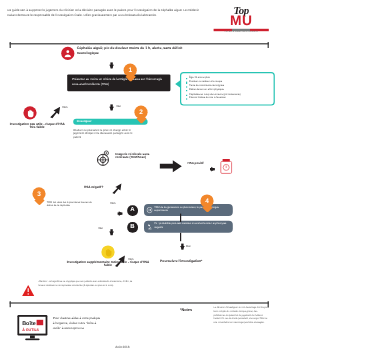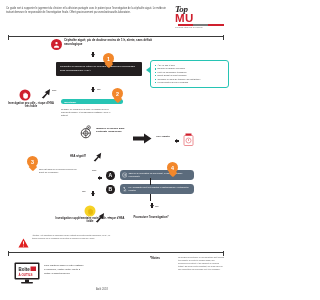--- a/index.html
+++ b/index.html
@@ -13,21 +13,21 @@
     position:relative;
   }
   .page{position:relative;width:232px;height:300px;}
 
   
   .intro{
     position:absolute;left:6px;top:7px;width:160px;
     font-size:2.55px;line-height:1.52;color:#4a4a4a;
     text-align:left;
   }
-  .logo{position:absolute;right:5px;top:5px;width:52px;text-align:left;}
+  .logo{position:absolute;right:5px;top:5px;width:52px;text-align:center;}
   .logo-top{
     font-family:"Liberation Serif", serif;
     font-style:italic;font-weight:bold;font-size:9px;
     color:#231f20;line-height:0.95;letter-spacing:-0.3px;
   }
   .logo-mu{
     font-weight:bold;font-size:11.5px;color:#cf202e;
     line-height:0.9;letter-spacing:0.3px;margin-top:-1px;
   }
   .logo-rule{

